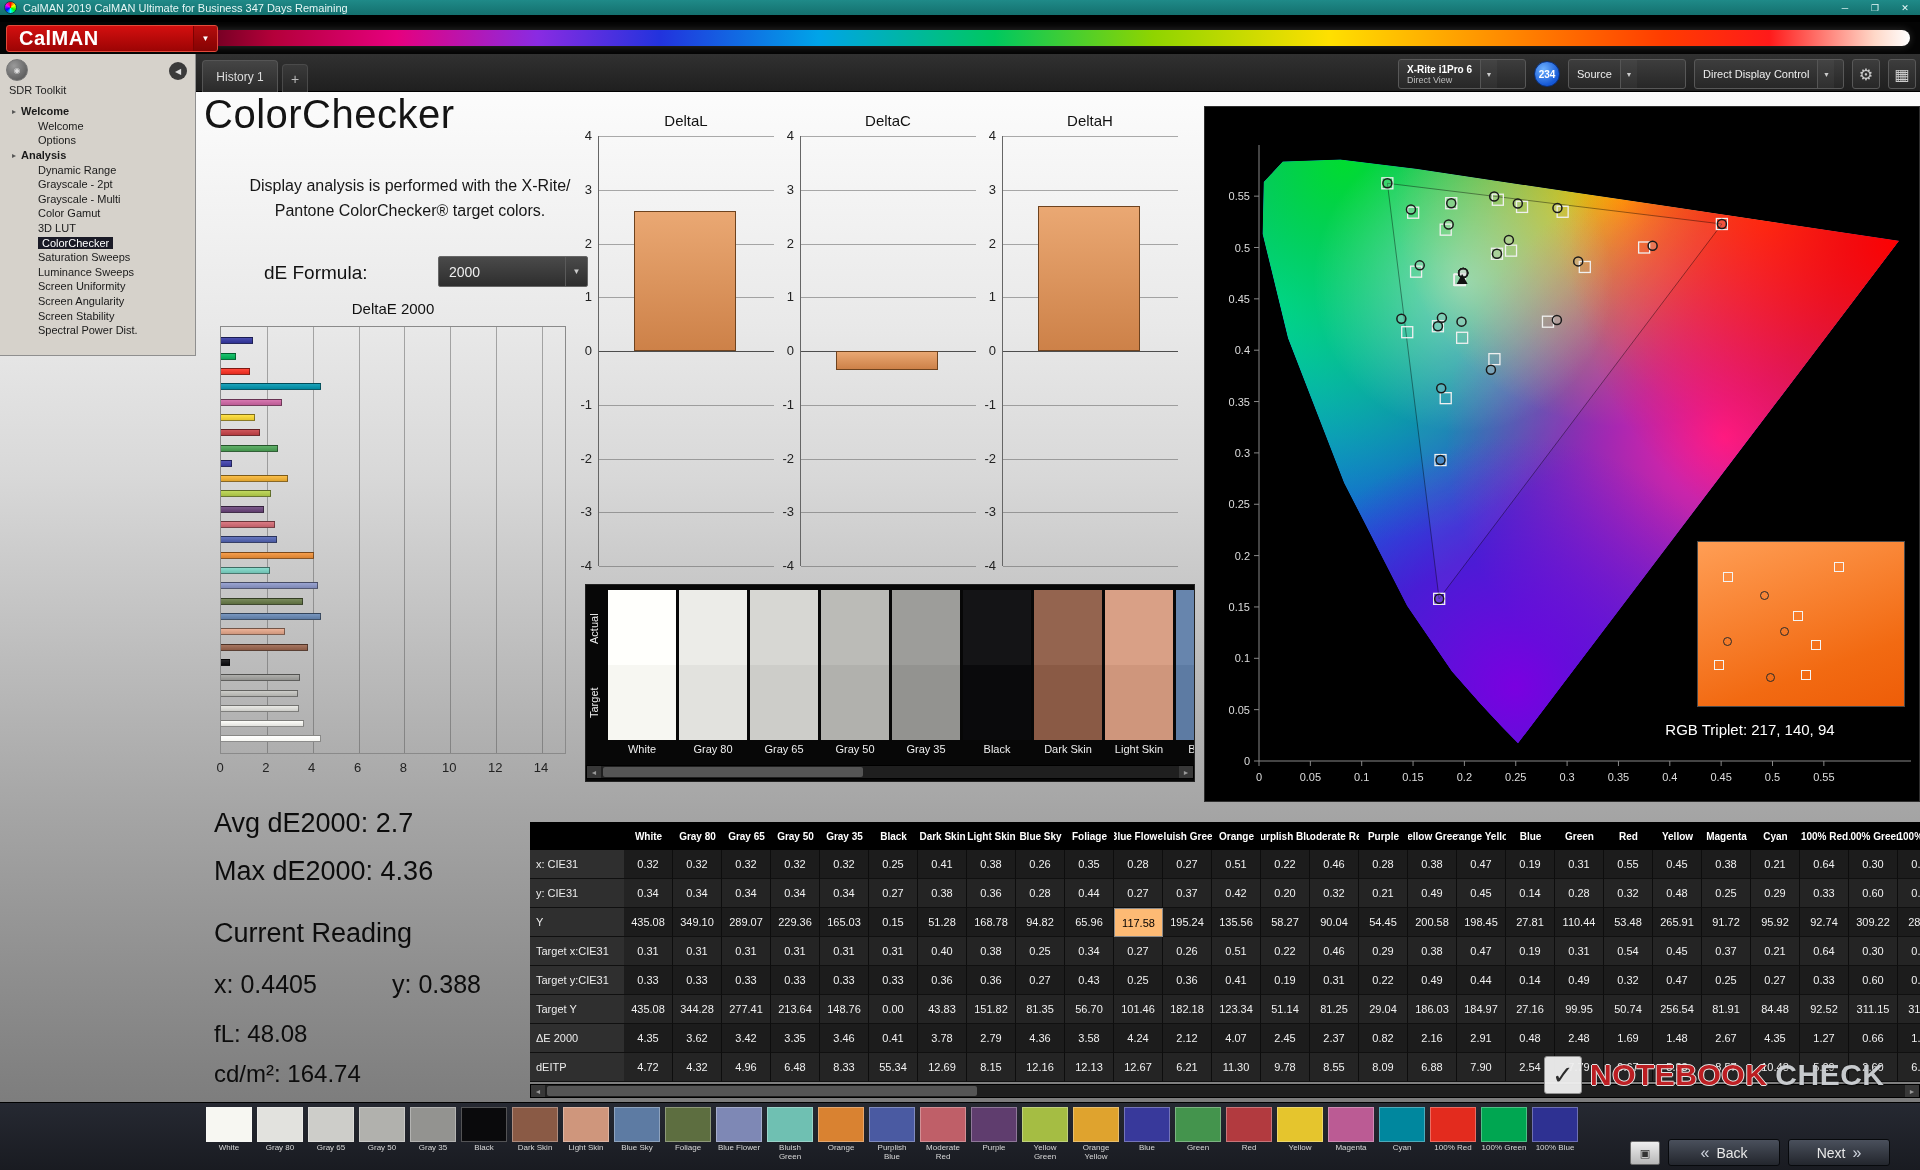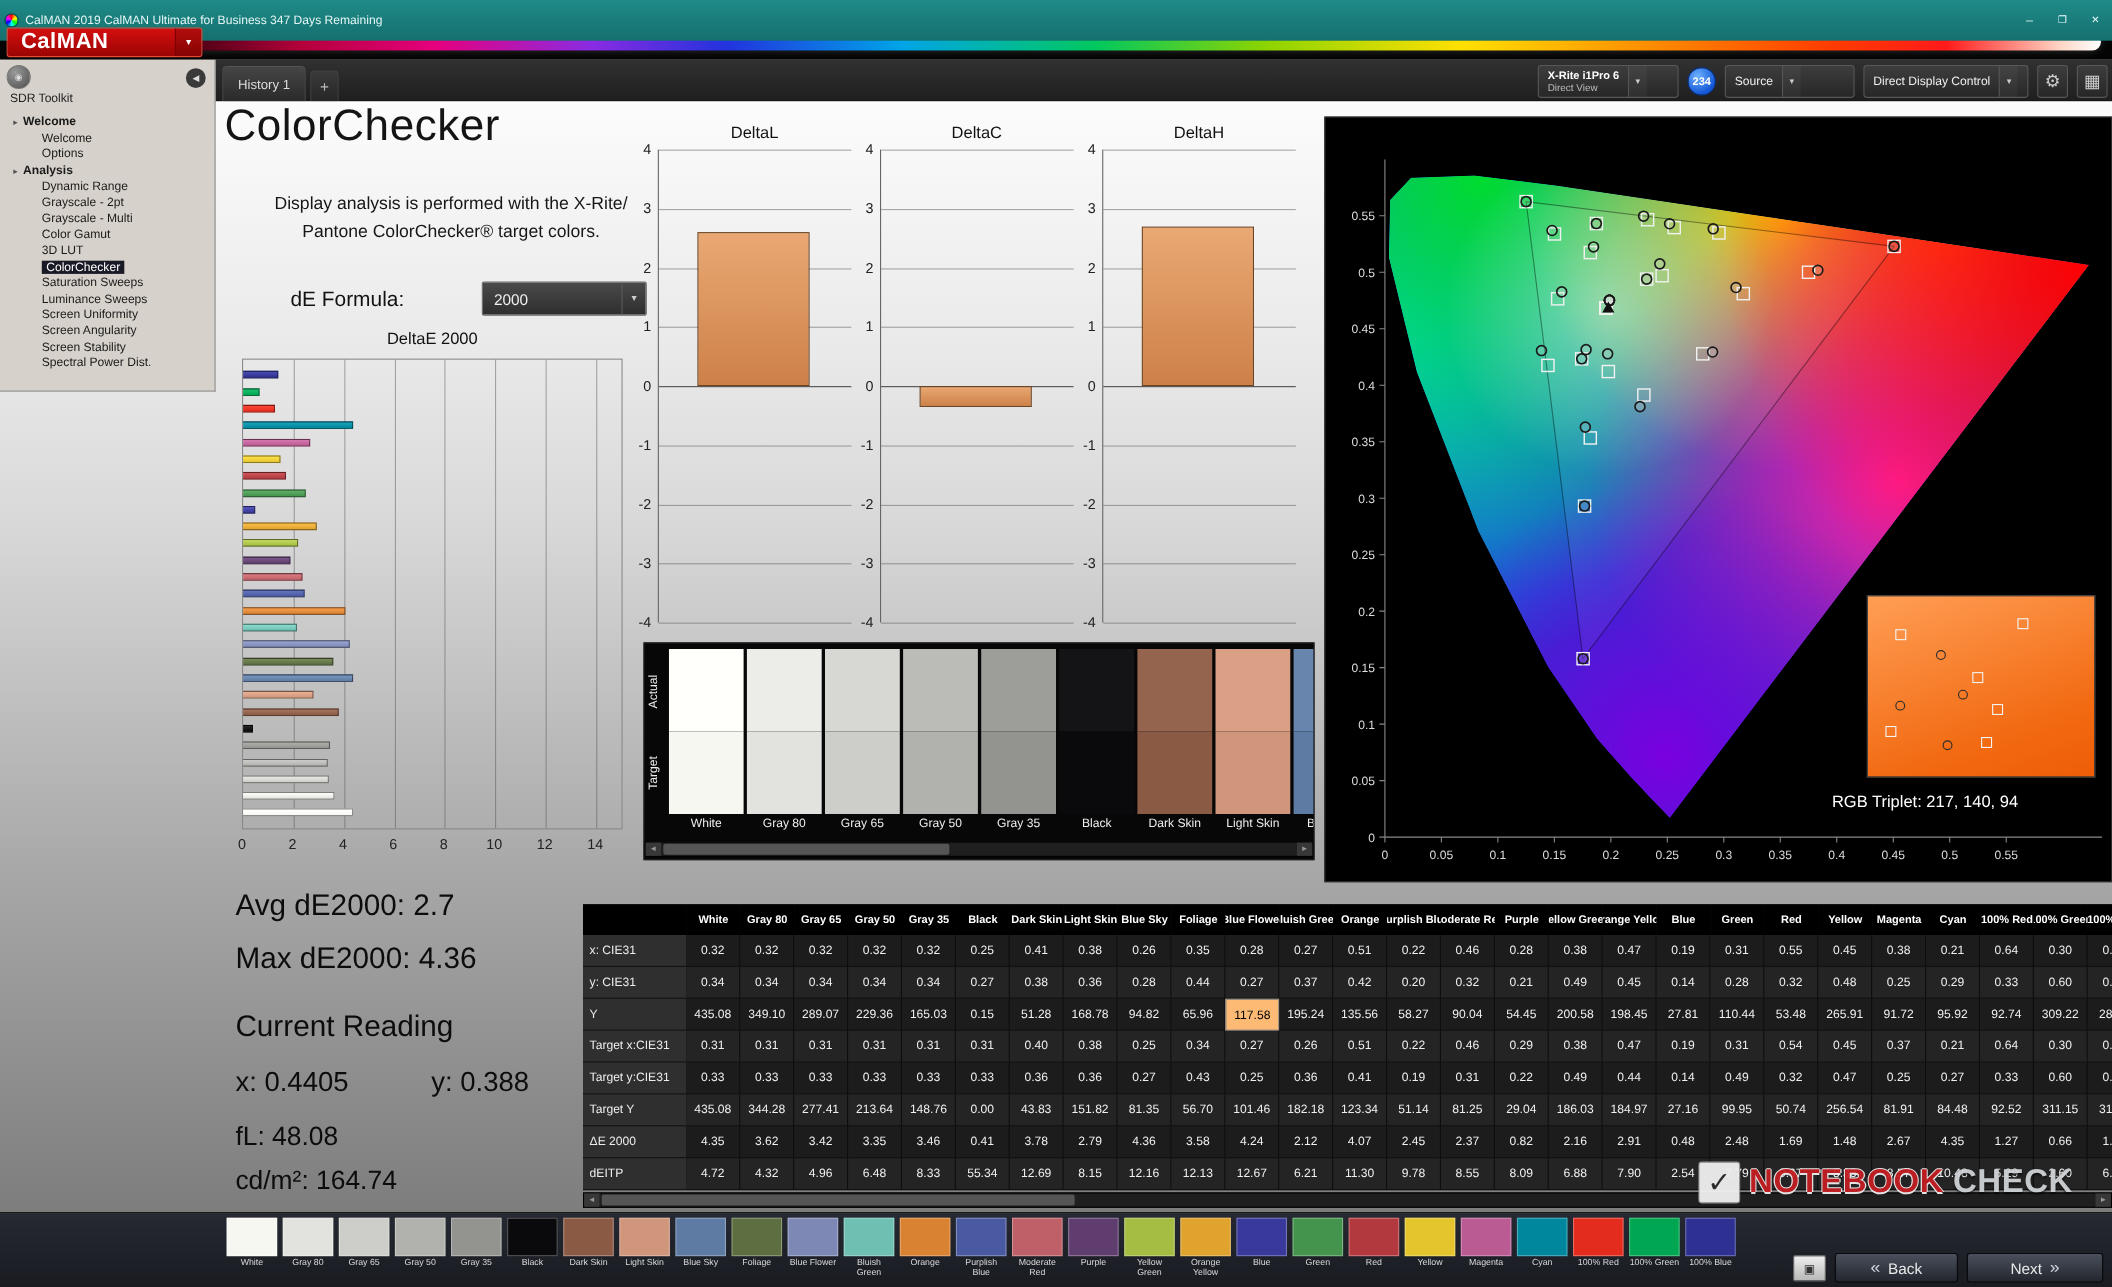--- a/index.html
+++ b/index.html
@@ -1,36 +1,36 @@
 <!DOCTYPE html>
 <html><head>
 <meta charset="utf-8">
 <style>
   html,body{margin:0;padding:0;background:#000;}
   #app{position:relative;width:1920px;height:1170px;overflow:hidden;
        font-family:"Liberation Sans","DejaVu Sans",sans-serif;background:#000;}
   #app *{box-sizing:border-box;}
 
   
-  #titlebar{position:absolute;left:0;top:0;width:1920px;height:37px;
+  #titlebar{position:absolute;left:0;top:0;width:1920px;height:15px;
     background:linear-gradient(180deg,#1f8a88,#14706e);display:flex;align-items:center;
     color:#e4f6f5;font-size:11px;padding-left:4px;z-index:6;}
   #tb-icon{width:13px;height:13px;border-radius:50%;margin-right:6px;
     background:conic-gradient(#f00,#ff0,#0f0,#0ff,#00f,#f0f,#f00);border:1px solid #0a4a48;}
   #tb-btns{margin-left:auto;display:flex;height:100%;}
   .tbb{width:30px;display:flex;align-items:center;justify-content:center;font-size:9px;
     color:#eafafa;cursor:default;}
 
   
   #rainbow{position:absolute;left:0;top:22px;width:1920px;height:32px;background:#040404;z-index:5;}
   #rainbow-bar{position:absolute;left:150px;right:10px;top:8px;height:16px;border-radius:8px;
     background:linear-gradient(90deg,#30000a 0%,#b4003a 7%,#e6007e 14%,#8a2be2 22%,#2233dd 29%,
       #00a4e8 38%,#00c85f 48%,#8fd400 57%,#ffe000 67%,#ff8a00 77%,#ff3c00 86%,#ff1a1a 92%,#ffd8c8 98%,#ffffff 100%);
     box-shadow:0 0 8px rgba(255,255,255,.18);}
-  #calman-logo{position:absolute;left:6px;top:25px;width:178px;height:27px;z-index:7;
+  #calman-logo{position:absolute;left:6px;top:25px;width:212px;height:27px;z-index:7;
     background:linear-gradient(180deg,#d40f0f,#9c0404);border:1px solid #e24b3b;border-radius:3px;
     display:flex;align-items:center;cursor:pointer;}
   #logo-text{color:#fff;font-weight:bold;font-size:20px;letter-spacing:.5px;padding-left:12px;flex:1;}
   #logo-arrow{width:24px;height:100%;display:flex;align-items:center;justify-content:center;
     color:#fff;font-size:8px;border-left:1px solid #7e0202;background:rgba(0,0,0,.15);}
 
   
   #toolbar{position:absolute;left:0;top:54px;width:1920px;height:38px;
     background:linear-gradient(180deg,#313131,#1f1f1f);border-bottom:1px solid #000;z-index:1;}
   #history-tab{position:absolute;left:202px;top:6px;width:76px;height:32px;
@@ -175,21 +175,21 @@
   .bswatch{height:35px;border:1px solid rgba(255,255,255,.3);}
   .blabel{margin-top:1px;font-size:8px;line-height:1.15;color:#d8d8d8;text-align:center;
     word-wrap:break-word;}
   #panel-btn{position:absolute;left:1630px;top:38px;width:30px;height:24px;
     background:linear-gradient(180deg,#efefef,#b8b8b8);border:1px solid #666;border-radius:2px;
     color:#333;font-size:11px;display:flex;align-items:center;justify-content:center;cursor:pointer;}
   .nav-btn{position:absolute;top:36px;height:27px;background:linear-gradient(180deg,#4a505c,#23262d);
     border:1px solid #07090c;border-radius:3px;color:#e8e8e8;font-size:14px;display:flex;
     align-items:center;justify-content:center;gap:7px;cursor:pointer;}
   #back-btn{left:1668px;width:112px;}
-  #next-btn{left:1788px;width:124px;}
+  #next-btn{left:1788px;width:102px;}
   .chev{font-size:16px;color:#cfd4de;}
 
   
   #watermark{position:absolute;left:1544px;top:1056px;display:flex;align-items:center;gap:8px;
     z-index:10;opacity:.95;}
   #wm-box{width:38px;height:38px;background:#f0f0f0;border:1px solid #999;border-radius:3px;
     display:flex;align-items:center;justify-content:center;font-size:26px;font-weight:bold;color:#2d2d2d;}
   #wm-t1{font-size:30px;font-weight:bold;color:#c41e22;letter-spacing:.5px;
     text-shadow:-1px 0 #eee,1px 0 #eee,0 -1px #eee,0 1px #eee;}
   #wm-t2{font-size:30px;font-weight:bold;color:#cfd2d6;letter-spacing:.5px;

